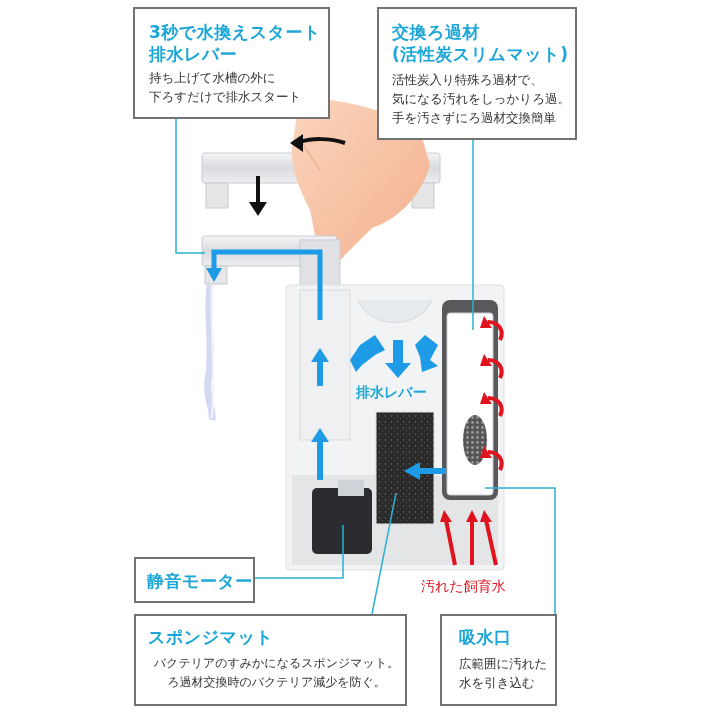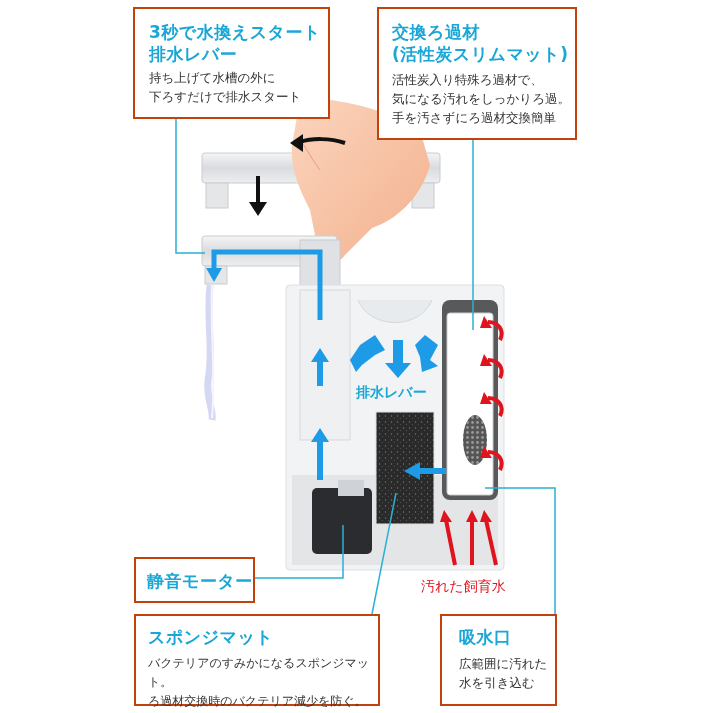--- a/index.html
+++ b/index.html
@@ -1,18 +1,18 @@
 <!DOCTYPE html>
 <html><head>
 <meta charset="utf-8">
 <style>
   html, body { margin:0; padding:0; background:#ffffff; }
   body { width:713px; height:713px; position:relative; overflow:hidden;
          font-family:"DejaVu Sans", "Liberation Sans", sans-serif; }
-  .box { position:absolute; border:2px solid #c2410c; background:#ffffff; box-sizing:border-box; }
+  .box { position:absolute; border:2px solid #737373; background:#ffffff; box-sizing:border-box; }
   .title { color:#1aa6d6; font-weight:bold; font-size:17px; line-height:22px; letter-spacing:0.5px; }
   .desc { color:#333333; font-size:12.5px; line-height:19px; }
   .svg-layer { position:absolute; left:0; top:0; }
   .lbl-clean { position:absolute; color:#1aa6d6; font-weight:bold; font-size:14px; }
   .lbl-dirty { position:absolute; color:#e0141e; font-weight:normal; font-size:14px; }
 </style>
 </head>
 <body>
 
 <svg class="svg-layer" width="713" height="713" viewBox="0 0 713 713">
@@ -141,23 +141,23 @@
 </div>
 
 <div class="lbl-clean" style="left:356px; top:384px;">排水レバー</div>
 
 <div class="lbl-dirty" style="left:421px; top:578px;">汚れた飼育水</div>
 
 <div class="box" style="left:134px; top:557px; width:121px; height:46px; padding:11px 0 0 11px;">
   <div class="title">静音モーター</div>
 </div>
 
-<div class="box" style="left:134px; top:614px; width:246px; height:92px; padding:10px 0 0 12px;">
+<div class="box" style="left:134px; top:614px; width:273px; height:92px; padding:10px 0 0 12px;">
   <div class="title">スポンジマット</div>
-  <div class="desc" style="margin-top:6px; font-size:12px;">
+  <div class="desc" style="margin-top:6px; font-size:12px;text-align:center;">
     <div>バクテリアのすみかになるスポンジマット。</div>
     <div>ろ過材交換時のバクテリア減少を防ぐ。</div>
   </div>
 </div>
 
 <div class="box" style="left:440px; top:614px; width:117px; height:92px; padding:10px 0 0 17px;">
   <div class="title">吸水口</div>
   <div class="desc" style="margin-top:6px;">
     <div>広範囲に汚れた</div>
     <div>水を引き込む</div>

